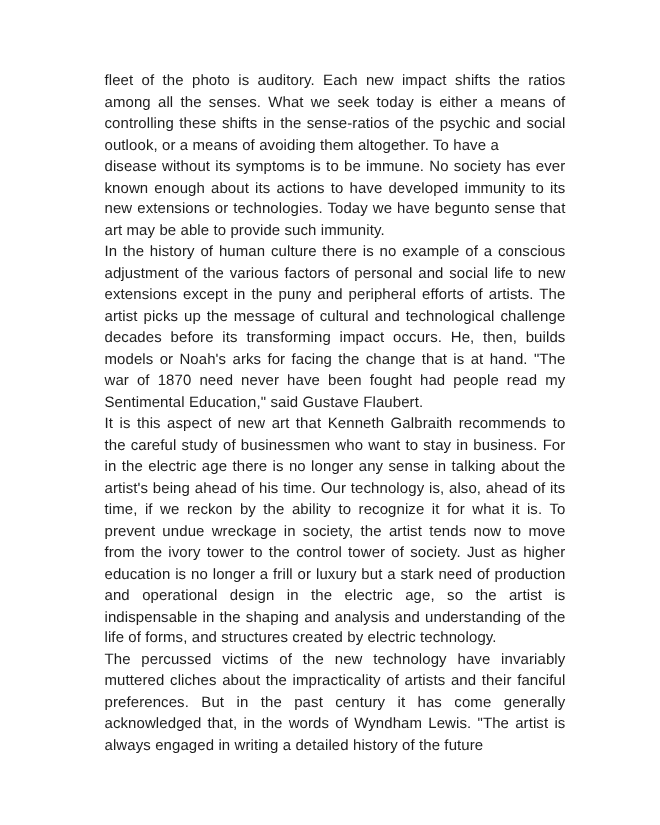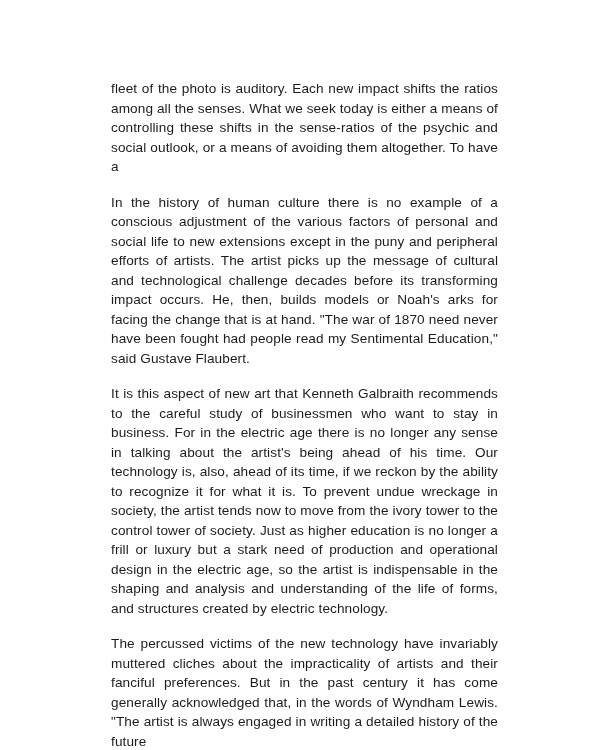--- a/index.html
+++ b/index.html
@@ -19,29 +19,30 @@
     left: 95px;
     top: 63px;
     width: 419px;
     font-family: "Liberation Sans", "DejaVu Sans", sans-serif;
     font-size: 13.6px;
     line-height: 19.5px;
     color: #1c1c1c;
     letter-spacing: 0.1px;
   }
   .text-block p {
-    margin: 16px;
+    margin: 0;
     padding: 0;
     text-align: justify;
     text-justify: inter-word;
   }
 </style>
 </head>
 <body>
 
 <div class="page">
   <div class="text-block">
     <p>fleet of the photo is auditory. Each new impact shifts the ratios among all the senses. What we seek today is either a means of controlling these shifts in the sense-ratios of the psychic and social outlook, or a means of avoiding them altogether. To have a</p>
+    <p>disease without its symptoms is to be immune. No society has ever known enough about its actions to have developed immunity to its new extensions or technologies. Today we have begunto sense that art may be able to provide such immunity.</p>
     <p>In the history of human culture there is no example of a conscious adjustment of the various factors of personal and social life to new extensions except in the puny and peripheral efforts of artists. The artist picks up the message of cultural and technological challenge decades before its transforming impact occurs. He, then, builds models or Noah's arks for facing the change that is at hand. "The war of 1870 need never have been fought had people read my Sentimental Education," said Gustave Flaubert.</p>
     <p>It is this aspect of new art that Kenneth Galbraith recommends to the careful study of businessmen who want to stay in business. For in the electric age there is no longer any sense in talking about the artist's being ahead of his time. Our technology is, also, ahead of its time, if we reckon by the ability to recognize it for what it is. To prevent undue wreckage in society, the artist tends now to move from the ivory tower to the control tower of society. Just as higher education is no longer a frill or luxury but a stark need of production and operational design in the electric age, so the artist is indispensable in the shaping and analysis and understanding of the life of forms, and structures created by electric technology.</p>
     <p>The percussed victims of the new technology have invariably muttered cliches about the impracticality of artists and their fanciful preferences. But in the past century it has come generally acknowledged that, in the words of Wyndham Lewis. "The artist is always engaged in writing a detailed history of the future</p>
   </div>
 </div>
 
 </body></html>

